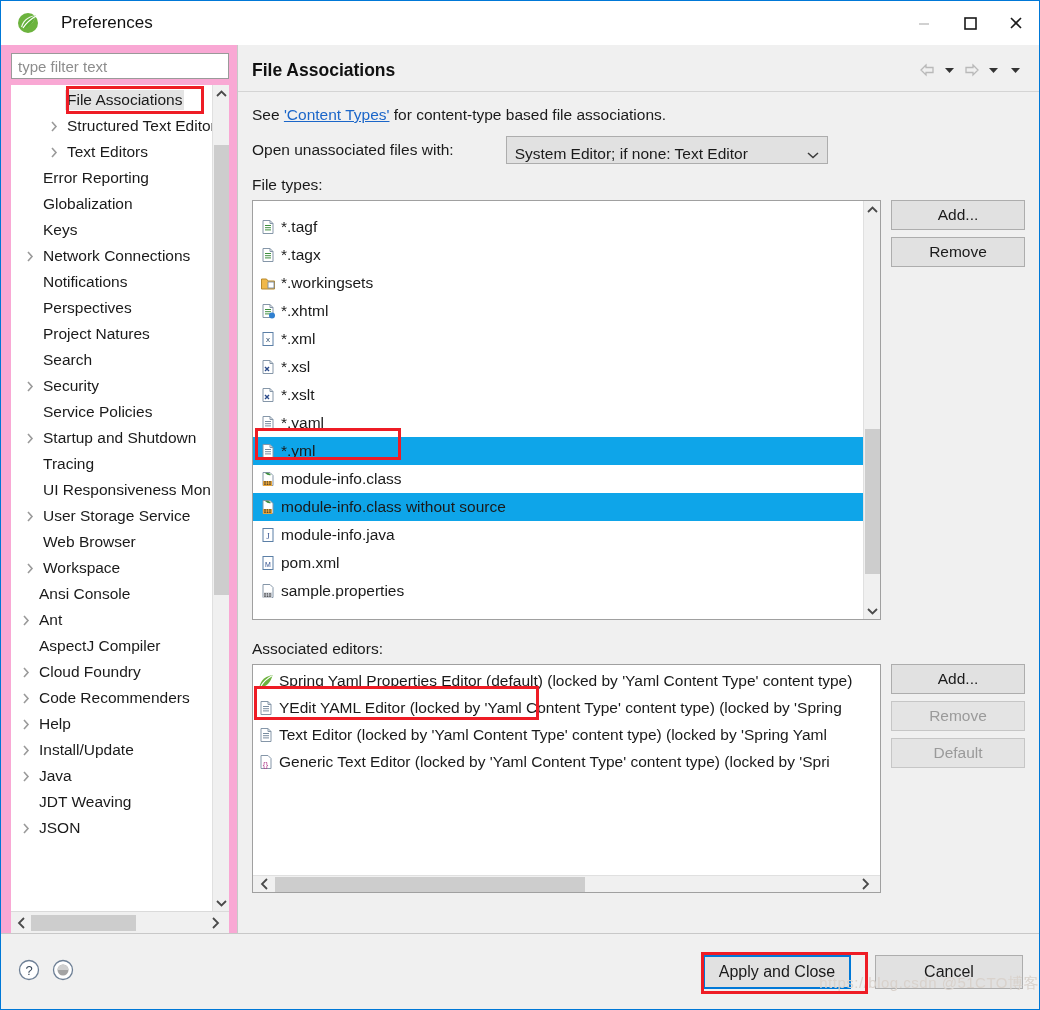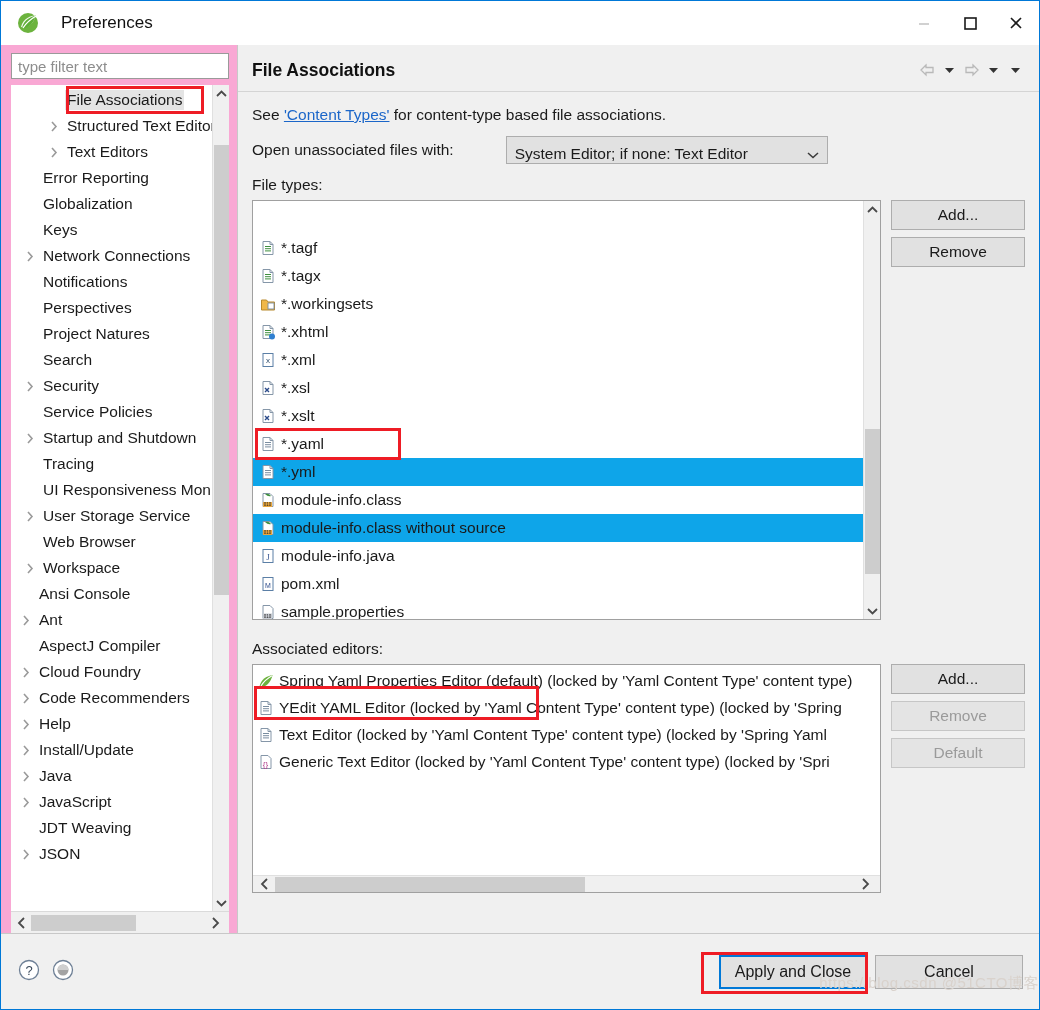--- a/index.html
+++ b/index.html
@@ -112,21 +112,21 @@
     display: flex; align-items: flex-end; padding: 0 8px;
     font-size: 15.5px; color: #1a1a1a;
   }
   .combo .cv { flex:1 1 auto; }
   .section-label { font-size: 15.5px; color:#1a1a1a; margin-bottom: 6px; }
   .list-row { display: flex; align-items: flex-start; }
   .listbox {
     border: 1px solid #a0a0a0; background: #fff;
     display: flex; min-width: 0;
   }
-  .listbox .items { flex: 1 1 auto; overflow: hidden; position: relative; padding-top: 4px; margin-top: 29px; }
+  .listbox .items { flex: 1 1 auto; overflow: hidden; position: relative; padding-top: 12px; }
   .file-item {
     height: 28px; display: flex; align-items: center;
     font-size: 15.5px; color: #1a1a1a; white-space: nowrap;
     padding-left: 6px;
   }
   .file-item.hl { background: #0ea5e9; }
   .ficon { width: 18px; flex:0 0 18px; margin-right: 4px; display:flex; align-items:center; justify-content:center; }
   .side-buttons { display: flex; flex-direction: column; gap: 7px; margin-left: 10px; }
   .btn {
     width: 134px; height: 30px;
@@ -366,28 +366,20 @@
               </span>
               <span class="node-label">Install/Update</span>
             </div>
             <div class="tree-item">
               <span class="arrow-cell">
                 <svg width="8" height="11" viewBox="0 0 8 11">
                   <polyline points="2,1 6,5.5 2,10" fill="none" stroke="#9a9a9a" stroke-width="1.6"></polyline>
                 </svg>
               </span>
               <span class="node-label">Java</span>
-            </div>
-            <div class="tree-item">
-              <span class="arrow-cell">
-                <svg width="8" height="11" viewBox="0 0 8 11">
-                  <polyline points="2,1 6,5.5 2,10" fill="none" stroke="#9a9a9a" stroke-width="1.6"></polyline>
-                </svg>
-              </span>
-              <span class="node-label">JavaScript</span>
             </div>
             <div class="tree-item">
               <span class="arrow-cell"></span>
               <span class="node-label">JDT Weaving</span>
             </div>
             <div class="tree-item">
               <span class="arrow-cell">
                 <svg width="8" height="11" viewBox="0 0 8 11">
                   <polyline points="2,1 6,5.5 2,10" fill="none" stroke="#9a9a9a" stroke-width="1.6"></polyline>
                 </svg>
@@ -733,21 +725,21 @@
       <span>
         <svg width="24" height="24" viewBox="0 0 24 24">
           <circle cx="12" cy="12" r="9.5" fill="#fff" stroke="#6d7f95" stroke-width="1.3"></circle>
           <circle cx="12" cy="12" r="5.5" fill="#a3a3a3"></circle>
           <path d="M6.5 12 A5.5 5.5 0 0 1 17.5 12 Z" fill="#cfcfcf"></path>
         </svg>
       </span>
     </span>
     <span class="foot-spacer"></span>
     <div class="foot-btn focused">Apply and Close</div>
-    <div class="foot-btn" style="margin-left:8px;">Cancel</div>
+    <div class="foot-btn" style="margin-left:24px;">Cancel</div>
     <div class="watermark">https://blog.csdn  @51CTO博客</div>
   </div>
 
   <div class="anno" style="left:65px; top:85px; width:138px; height:28px;"></div>
   <div class="anno" style="left:254px; top:427px; width:146px; height:32px;"></div>
   <div class="anno" style="left:253px; top:685px; width:285px; height:34px;"></div>
   <div class="anno" style="left:700px; top:951px; width:167px; height:42px;"></div>
 </div>
 
 </body></html>

